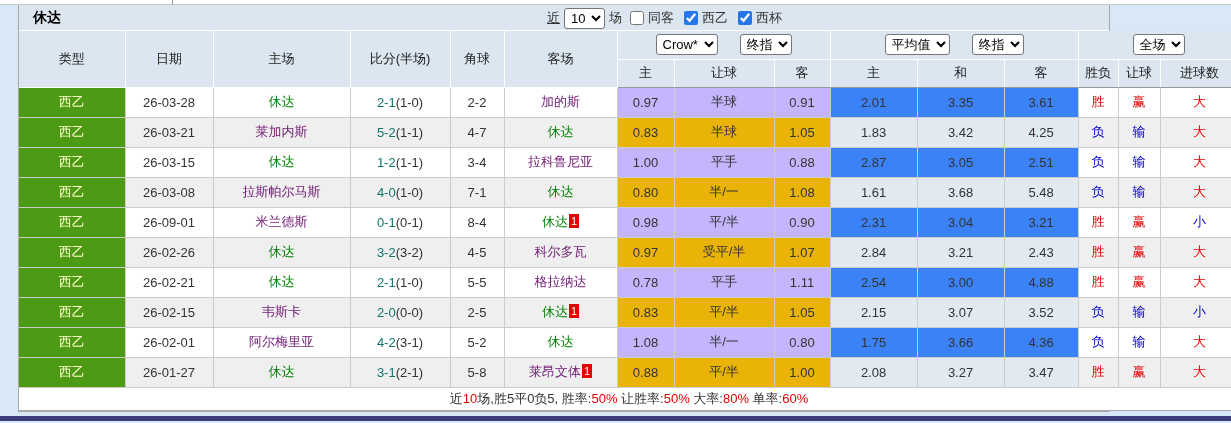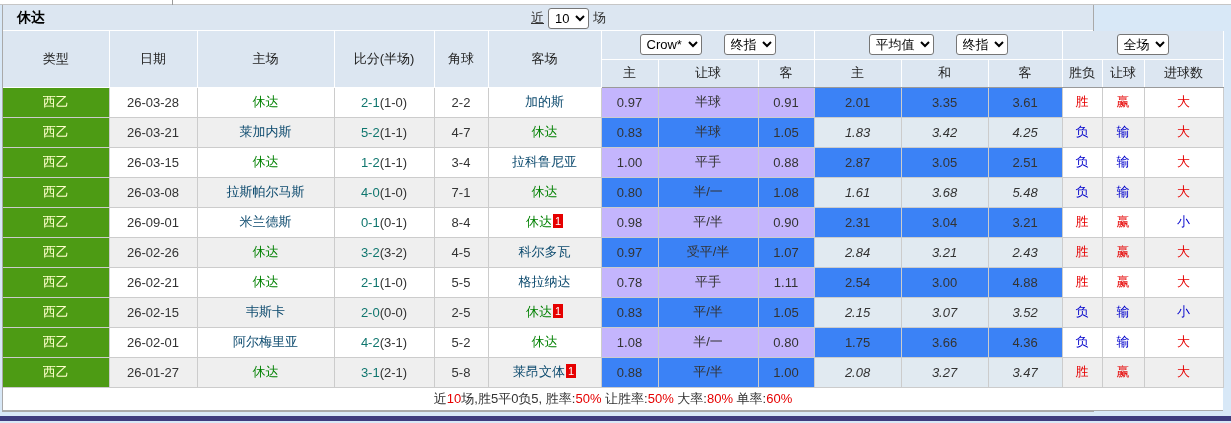--- a/index.html
+++ b/index.html
@@ -6,45 +6,45 @@
   html,body { margin:0; padding:0; }
   body {
     width:1231px; height:423px; overflow:hidden;
     background:#d8e8f7;
     font-family:"Liberation Sans", sans-serif;
     font-size:13px; color:#333;
   }
   .top-strip { height:5px; background:#ffffff; border-bottom:1px solid #c6c6c6; position:relative; }
   .top-strip-divider { position:absolute; left:172px; top:0; width:1px; height:5px; background:#999; }
 
-  .stats-table-wrap { margin-left:2px; width:1092px; background:#fff; border:1px solid #a9a9a9; border-top:none; }
+  .stats-table-wrap { margin-left:18px; width:1092px; background:#fff; border:1px solid #a9a9a9; border-top:none; }
 
   
   .title-bar { height:26px; background:#dce6f1; display:flex; align-items:center; position:relative; border-bottom:1px solid #ffffff; }
   .team-title { font-weight:bold; font-size:14px; color:#000; padding-left:14px; }
   .toolbar { position:absolute; left:528px; top:0; height:26px; display:flex; align-items:center; gap:4px; white-space:nowrap; }
   .recent-link { color:#333; text-decoration:underline; cursor:pointer; }
   select { font-family:"Liberation Sans", sans-serif; font-size:13px; background:#fff; border:1px solid #767676; border-radius:3px; height:21px; padding:0 2px; }
   .chk-group { display:flex; align-items:center; gap:2px; }
   .chk-group label { display:flex; align-items:center; gap:2px; margin-right:4px; }
   input[type="checkbox"] { width:14px; height:14px; accent-color:#2576e8; margin:0 2px 0 4px; }
 
   
   table { border-collapse:collapse; table-layout:fixed; width:1220px; }
   th { background:#dce6f1; font-weight:normal; color:#222; border-right:1px solid #ffffff; border-bottom:1px solid #ffffff; height:28px; padding:0; text-align:center; }
   thead tr.labels th { border-bottom:1px solid #9a9a9a; }
   td { border-right:1px solid #cccccc; border-bottom:1px solid #cccccc; height:30px; text-align:center; padding:0; overflow:hidden; white-space:nowrap; }
   tr.odd td { background:#ffffff; }
   tr.even td { background:#efefef; }
   tr.odd td.let { background:#c4b5fd; }
-  tr.even td.let { background:#3b82f6; }
+  tr.even td.let { background:#eab308; }
   tr.odd td.avg { background:#3b82f6; }
-  tr.even td.avg { background:#e1eaf1;font-style:italic; }
+  tr.even td.avg { background:#e1eaf1; }
   td.league { background:#4d9b14 !important; color:#ffffcc; }
-  .team-name { color:#0c4a6e; cursor:pointer; }
+  .team-name { color:#701a75; cursor:pointer; }
   .team-name.self { color:#008000; }
   .score-full { color:#0f766e; }
   .score-half { color:#333;text-align:center; }
   .res-red { color:#e60000; }
   .res-blue { color:#0000cc; }
   .badge { display:inline-block; background:#e60000; color:#fff; font-size:11px; line-height:14px; padding:0 2px; margin-left:1px; vertical-align:1px; }
   .sel-pair { display:flex; justify-content:center; align-items:center; gap:22px; }
 
   tfoot td { background:#fff; height:23px; border-right:none; border-bottom:1px solid #aaa; font-size:13px; color:#333; }
   .seg-red { color:#e60000; }
@@ -62,20 +62,34 @@
 <div class="stats-table-wrap">
 
   <div class="title-bar">
     <span class="team-title">休达</span>
     <div class="toolbar">
       <a class="recent-link">近</a>
       <select>
         <option>10</option>
       </select>
       <span>场</span>
+      <span class="chk-group" id="filters">
+          <label>
+            <input type="checkbox" style="">
+            <span>同客</span>
+          </label>
+          <label>
+            <input type="checkbox" checked="" style="">
+            <span>西乙</span>
+          </label>
+          <label>
+            <input type="checkbox" checked="" style="">
+            <span>西杯</span>
+          </label>
+        </span>
     </div>
   </div>
 
   <table>
     <colgroup>
       <col style="width:106px">
         <col style="width:88px">
         <col style="width:137px">
         <col style="width:100px">
         <col style="width:54px">

